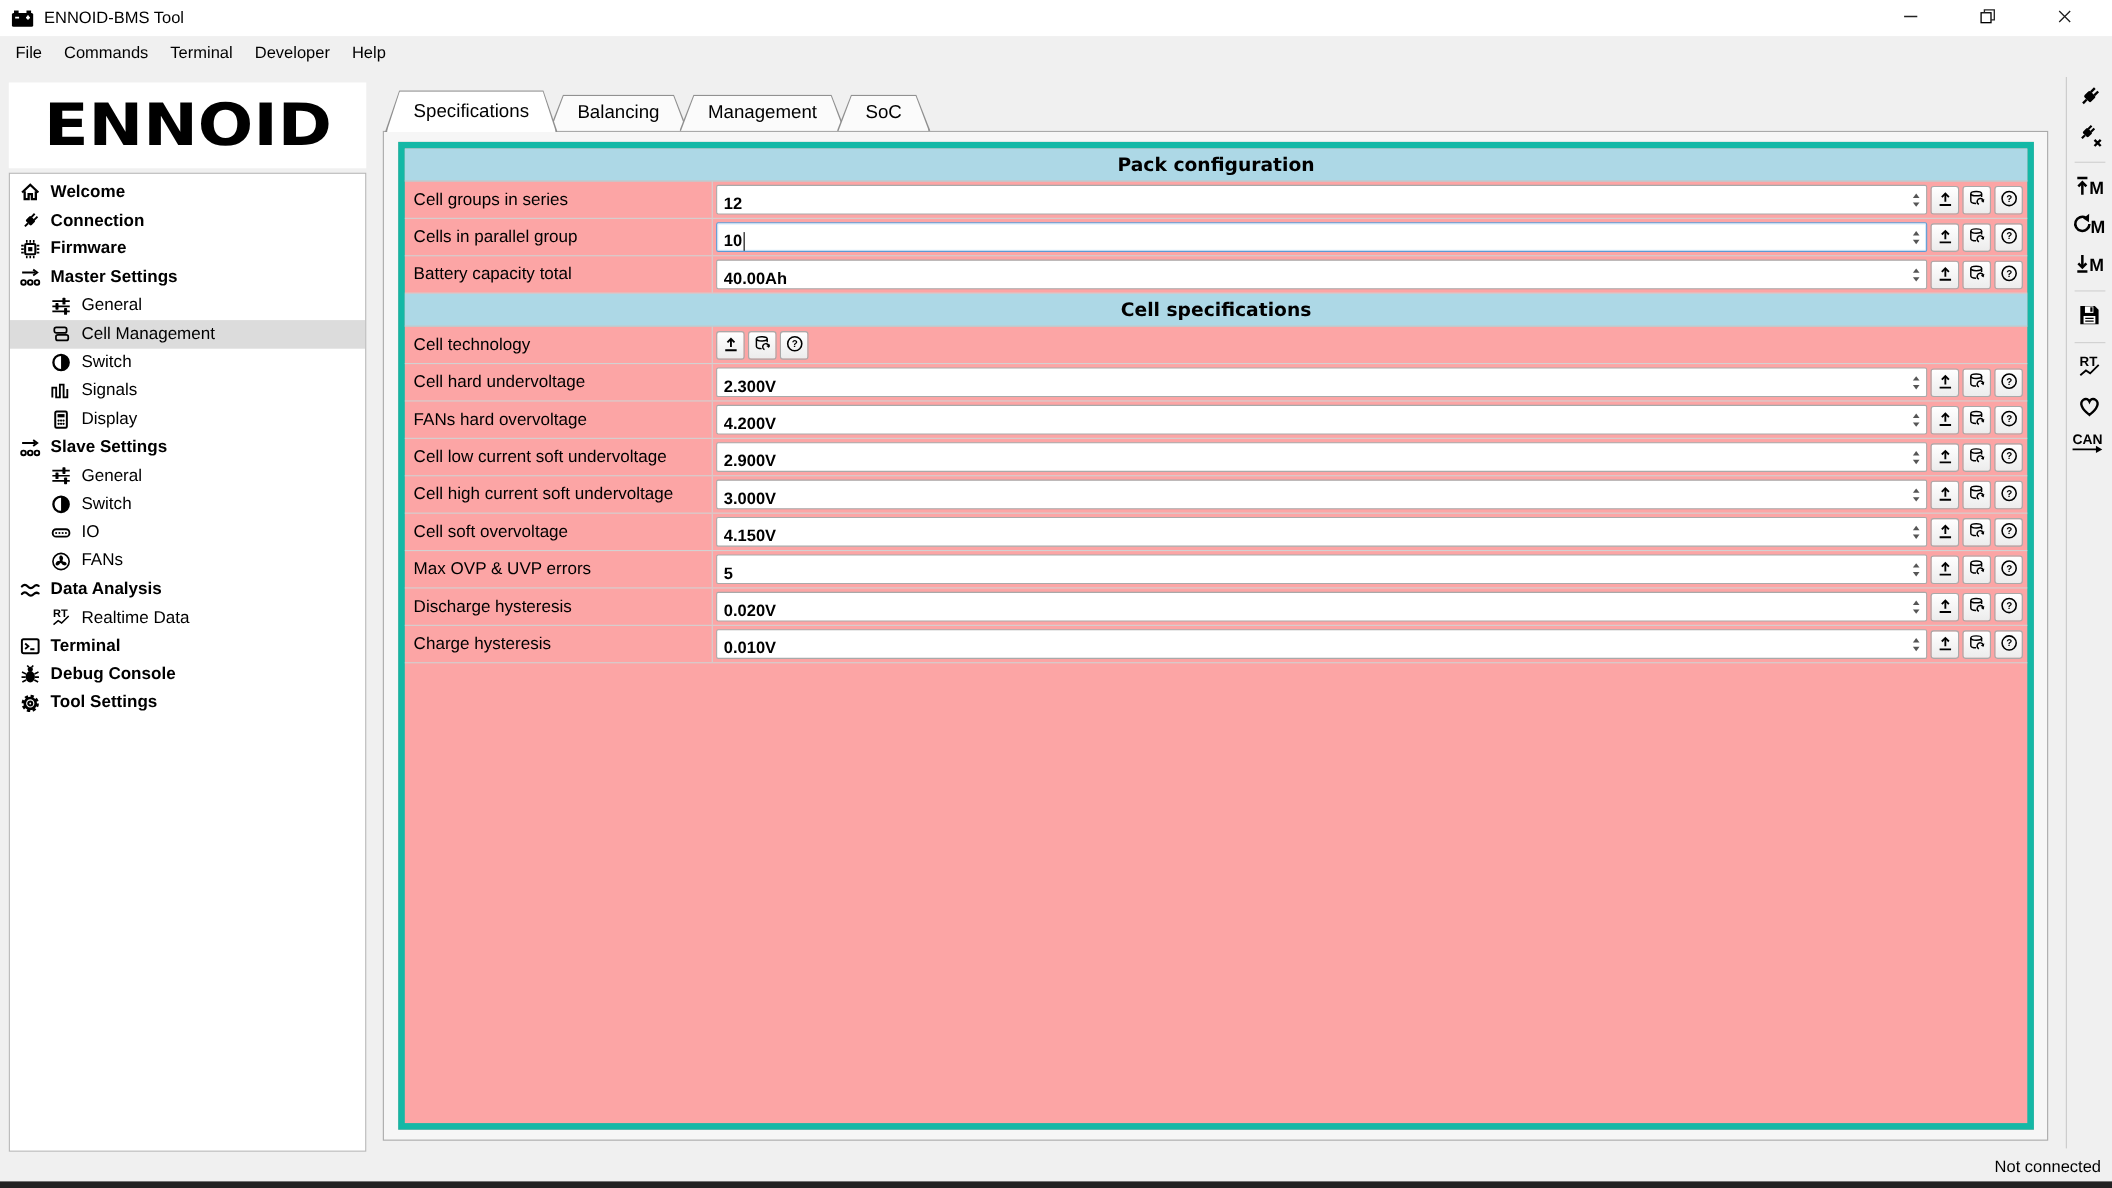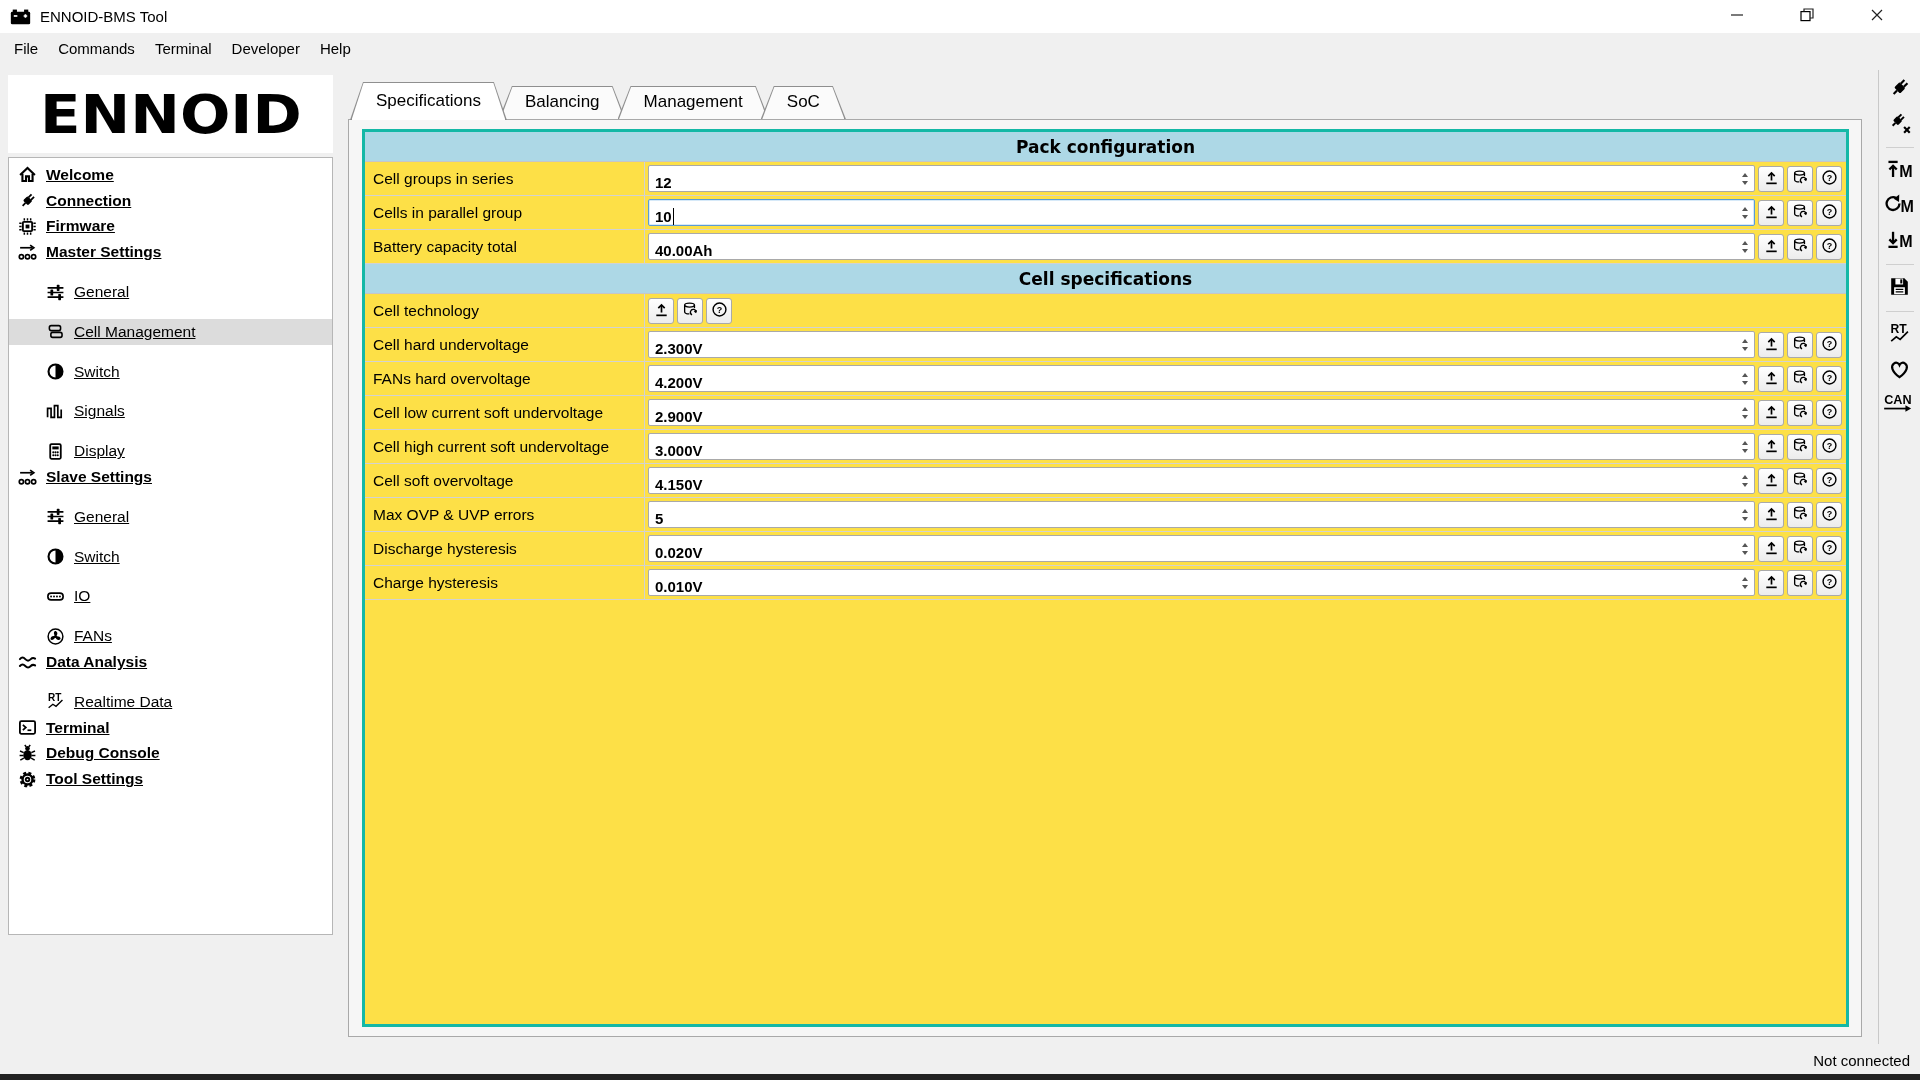--- a/index.html
+++ b/index.html
@@ -18,25 +18,25 @@
   
   .menubar{position:absolute;left:0;top:33px;right:0;height:30px;background:#f0f0f0;
     display:flex;align-items:stretch;padding-left:4px;text-align:right;}
   .menu-item{padding:0 10px;font-size:15px;display:flex;align-items:center;}
 
   
   .logo-panel{position:absolute;left:8px;top:75px;width:325px;height:78px;background:#fff;
     display:flex;align-items:center;justify-content:center;}
   .logo-text{font-family:"DejaVu Sans",sans-serif;font-weight:bold;font-size:53px;
     transform:scaleX(1.12);letter-spacing:0px;}
-  .nav-panel{position:absolute;left:8px;top:157px;width:325px;height:778px;background:#fff;
-    border:1px solid #b6b6b6;box-sizing:border-box;padding-top:4px;overflow:hidden;text-decoration:underline;}
+  .nav-panel{position:absolute;left:8px;top:157px;width:325px;height:890px;background:#fff;
+    border:1px solid #b6b6b6;box-sizing:border-box;padding-top:4px;overflow:hidden;}
   .nav-item{height:25.8px;display:flex;align-items:center;font-size:15.5px;}
   .nav-item.lvl1{padding-left:8px;font-weight:bold;}
-  .nav-item.lvl2{padding-left:36px;margin-top:14px;}
+  .nav-item.lvl2{padding-left:36px;}
   .nav-item.selected{background:#dcdcdc;}
   .nav-icon{width:20px;height:20px;margin-right:9px;flex:0 0 auto;display:flex;
     align-items:center;justify-content:center;}
   .nav-icon svg{width:19px;height:19px;}
 
   
   .tabbar{position:absolute;left:350px;top:81px;height:38px;display:flex;align-items:flex-end;z-index:5;}
   .tab{position:relative;height:33px;margin-right:-8px;}
   .tab.active{height:38px;z-index:7;margin-bottom:-1px;}
   .tab-border{position:absolute;inset:0;background:#8f8f8f;
@@ -44,22 +44,22 @@
   .tab-fill{position:absolute;left:1.5px;right:1.5px;top:1px;bottom:0;background:#fbfbfb;
     clip-path:polygon(12px 0,calc(100% - 12px) 0,100% 100%,0 100%);}
   .tab.active .tab-fill{background:#ffffff;}
   .tab-label{position:relative;z-index:2;display:block;text-align:center;font-size:17px;
     padding:0 26px;line-height:32px;white-space:nowrap;}
   .tab.active .tab-label{line-height:37px;}
 
   
   .tab-frame{position:absolute;left:348px;top:119px;width:1514px;height:918px;background:#f6f6f6;
     border:1px solid #a9a9a9;box-sizing:border-box;z-index:1;}
-  .page{position:absolute;left:13px;top:9px;right:12px;bottom:9px;background:#fde047;
-    border:3px solid #14b8a6;}
+  .page{position:absolute;left:13px;top:9px;right:12px;bottom:9px;background:#fca5a5;
+    border:6px solid #14b8a6;}
   .form{position:absolute;left:0;top:0;right:0;}
   .section-header{height:29px;background:#ADD8E6;border-bottom:1px solid #c6c6c6;
     display:flex;align-items:center;justify-content:center;
     font-family:"DejaVu Sans",sans-serif;font-weight:bold;font-size:17px;}
   .form-row{display:grid;grid-template-columns:280px 1fr;border-bottom:1px solid #d2d2d2;}
   .cell-label{border-right:1px solid #d2d2d2;padding-left:8px;display:flex;align-items:center;
     font-size:15.5px;height:33px;box-sizing:border-box;white-space:nowrap;}
   .cell-control{display:flex;align-items:center;gap:3px;padding:0 4px 0 3px;}
   .field{position:relative;flex:1;height:27px;border:1px solid #a9a9a9;border-radius:2px;
     background:#fff;display:flex;align-items:flex-end;padding-left:6px;font-size:15px;

